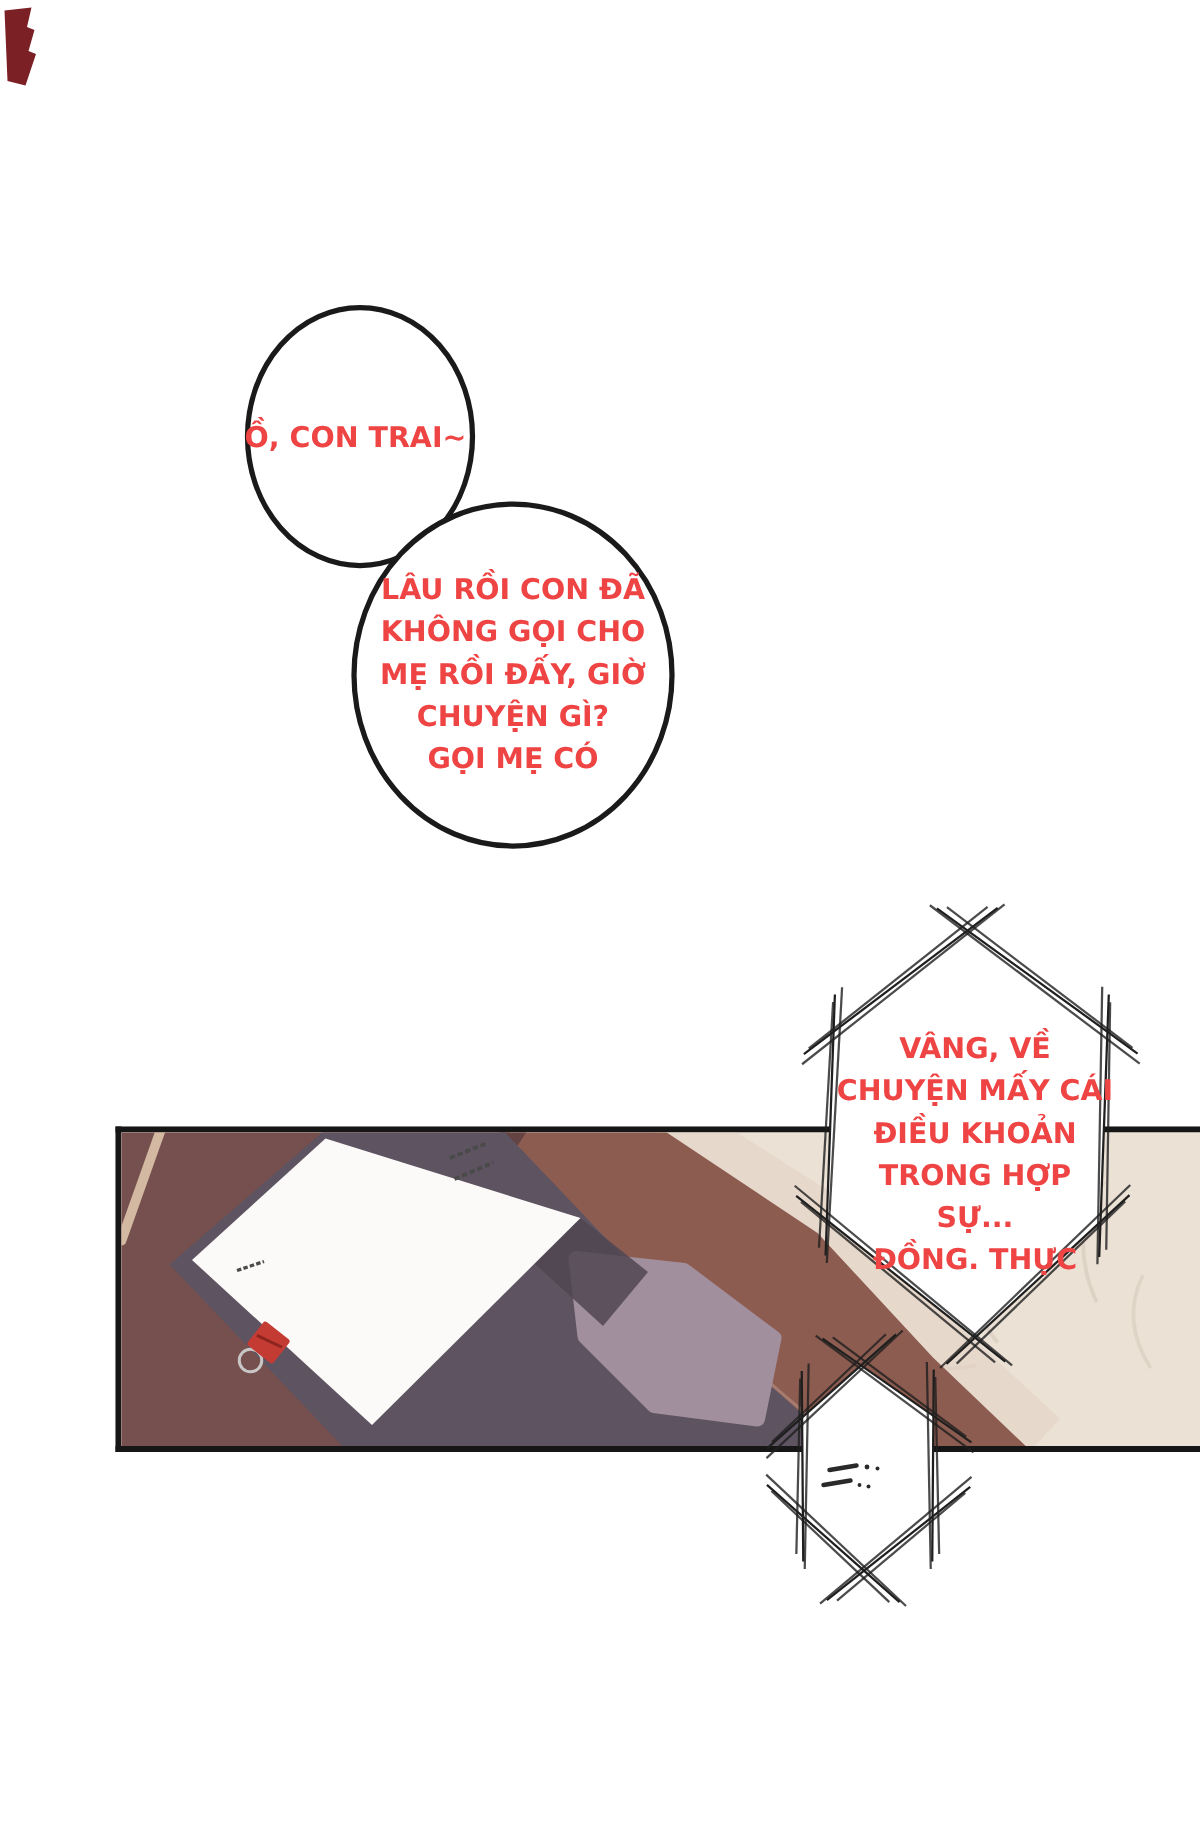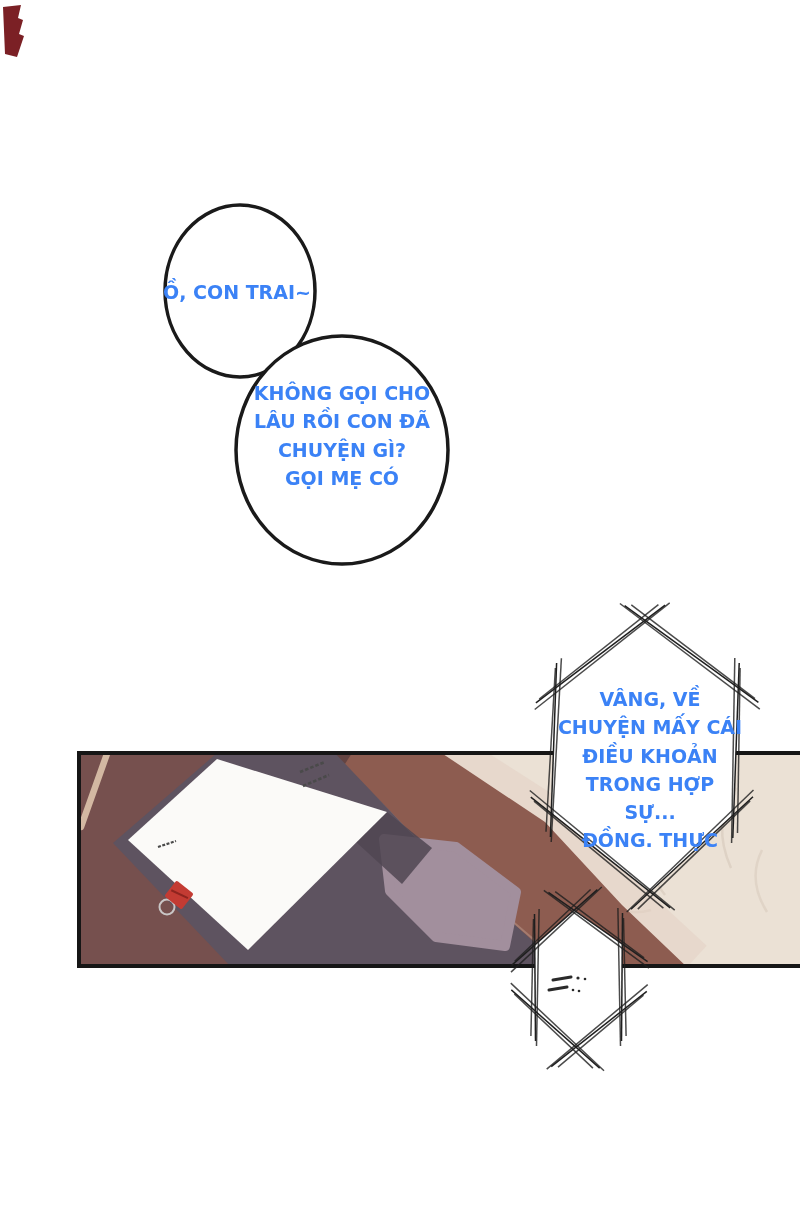--- a/index.html
+++ b/index.html
@@ -3,21 +3,21 @@
 <meta charset="utf-8">
 <style>
   html,body{margin:0;padding:0;}
   body{
     width:800px;height:1223px;position:relative;background:#ffffff;
     font-family:"DejaVu Sans",sans-serif;overflow:hidden;
   }
   .abs{position:absolute;}
   svg{display:block;}
   .bubble-text{
-    position:absolute;font-weight:bold;color:#3b82f6;text-align:center;
+    position:absolute;font-weight:bold;color:#ef4444;text-align:center;
     font-size:19px;line-height:28.3px;letter-spacing:0px;pointer-events:none;
   }
   .bubble-text div{white-space:nowrap;}
   #panel{
     position:absolute;left:77px;top:751px;width:723px;height:217px;
     box-sizing:border-box;border:4px solid #161616;border-right:none;
     background:#ebe1d5;
   }
   #bubble-layer,#hex-layer{position:absolute;left:0;top:0;pointer-events:none;}
 </style>
@@ -31,22 +31,23 @@
 <svg id="bubble-layer" width="800" height="1223">
   <ellipse cx="240" cy="291" rx="75" ry="86" fill="#ffffff" stroke="#1a1a1a" stroke-width="3.5"></ellipse>
   <ellipse cx="342" cy="450" rx="106" ry="114" fill="#ffffff" stroke="#1a1a1a" stroke-width="3.5"></ellipse>
 </svg>
 
 <div class="bubble-text" style="left:157px;top:280px;width:160px;line-height:24px">
   <div>Ồ, CON TRAI~</div>
 </div>
 
 <div class="bubble-text" style="left:236px;top:379px;width:212px">
+  <div>LÂU RỒI CON ĐÃ</div>
   <div>KHÔNG GỌI CHO</div>
-  <div>LÂU RỒI CON ĐÃ</div>
+  <div>MẸ RỒI ĐẤY, GIỜ</div>
   <div>CHUYỆN GÌ?</div>
   <div>GỌI MẸ CÓ</div>
 </div>
 
 <div id="panel">
   <svg width="719" height="209" viewBox="0 0 719 209">
     <g transform="translate(-81,-755)">
 
       <rect x="77" y="750" width="725" height="220" fill="#ebe1d5"></rect>
       <path d="M 640,758 q 25,35 10,75 q -10,30 15,62" stroke="#dbcec1" stroke-width="2.5" fill="none" opacity="0.8"></path>

